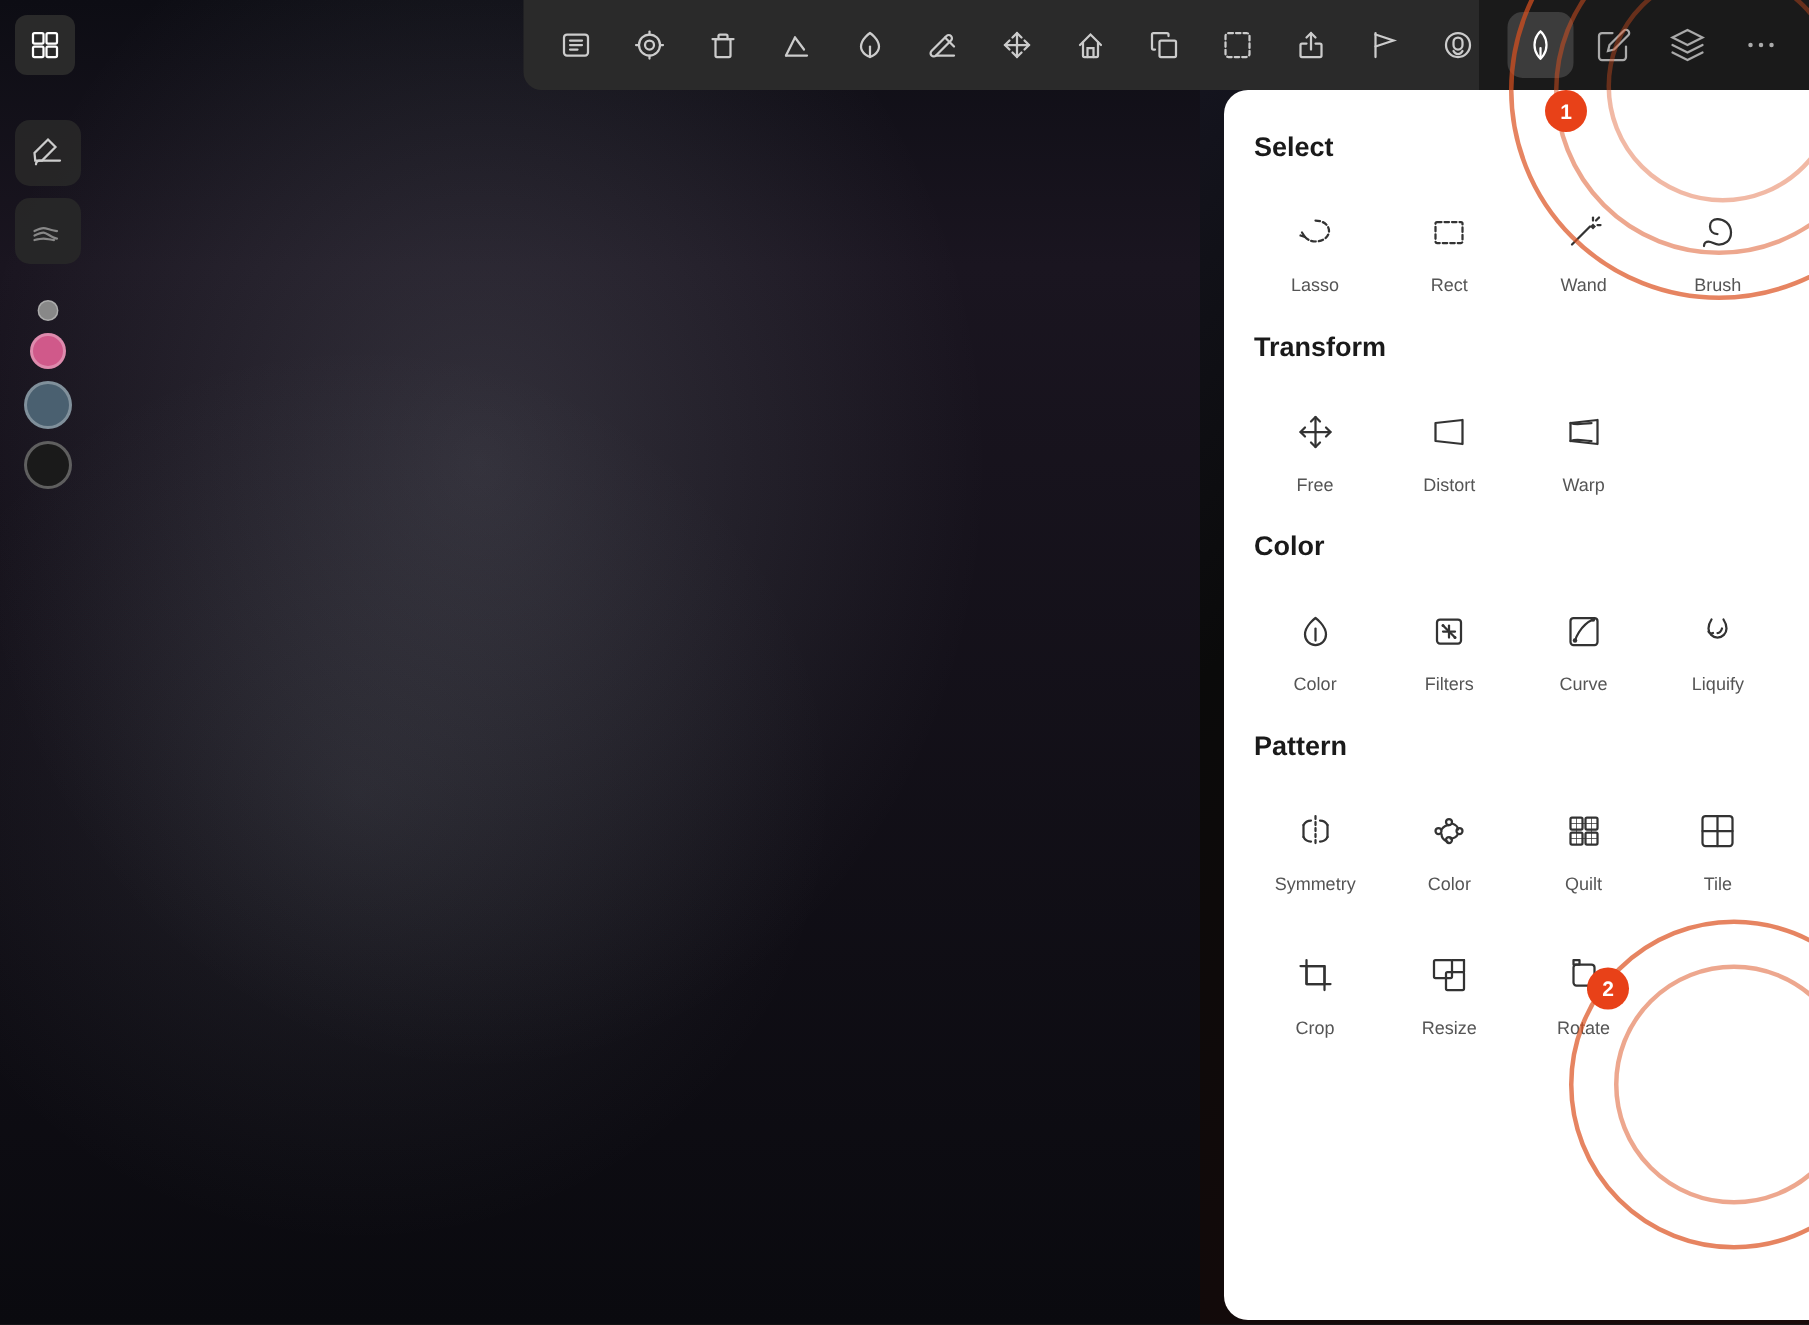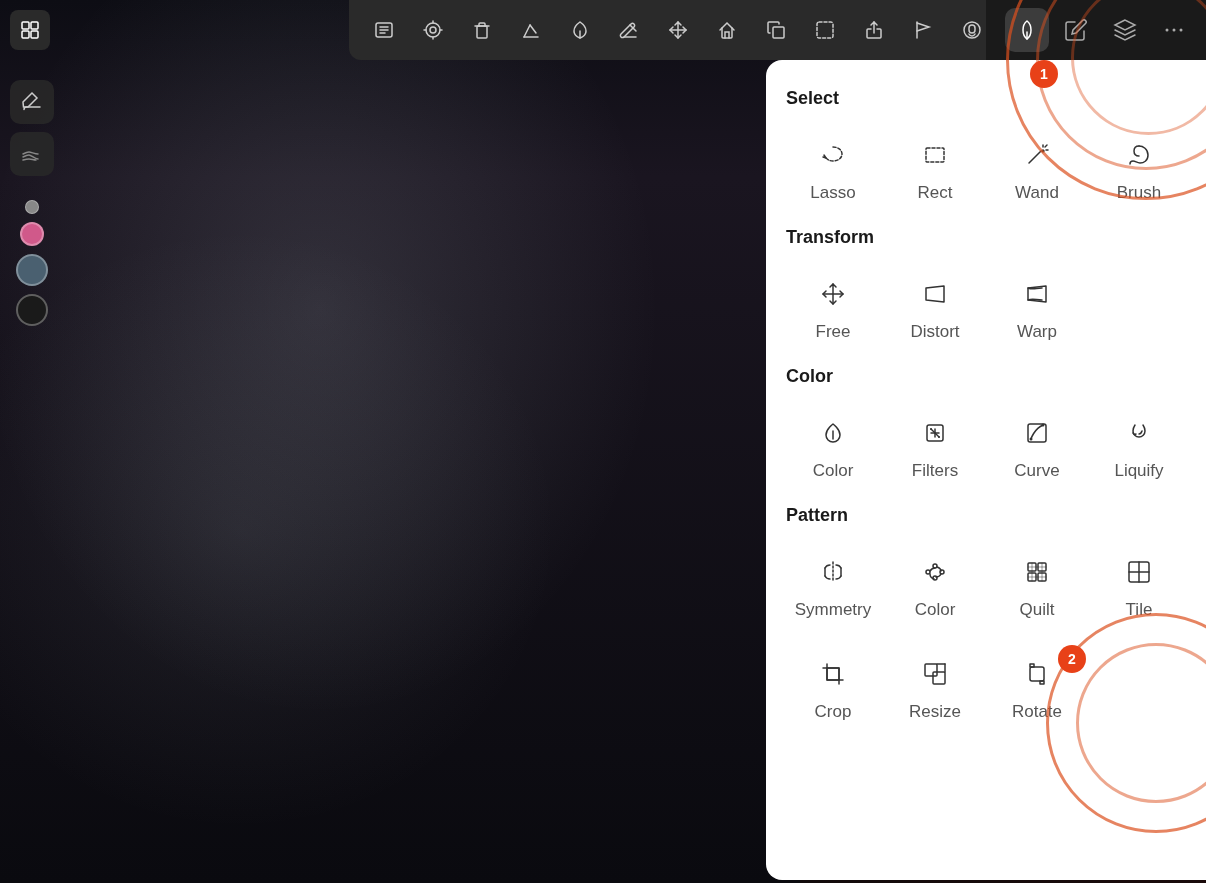--- a/index.html
+++ b/index.html
@@ -124,21 +124,21 @@
       cursor: pointer;
       color: #ccc;
       font-size: 18px;
     }
 
     
     .main-panel {
       position: absolute;
       top: 60px;
       right: 0;
-      width: 440px;
+      width: 390px;
       height: 820px;
       background: white;
       border-radius: 16px 0 0 16px;
       z-index: 50;
       padding: 20px;
       overflow: hidden;
     }
 
     .panel-section-title {
       font-size: 18px;
@@ -169,21 +169,21 @@
       width: 44px;
       height: 44px;
       display: flex;
       align-items: center;
       justify-content: center;
       font-size: 22px;
       color: #333;
     }
 
     .tool-label {
-      font-size: 17px;
+      font-size: 12px;
       color: #555;
       text-align: center;
     }
 
     
     .orange-ring-1 {
       position: absolute;
       top: -80px;
       right: -80px;
       width: 280px;

